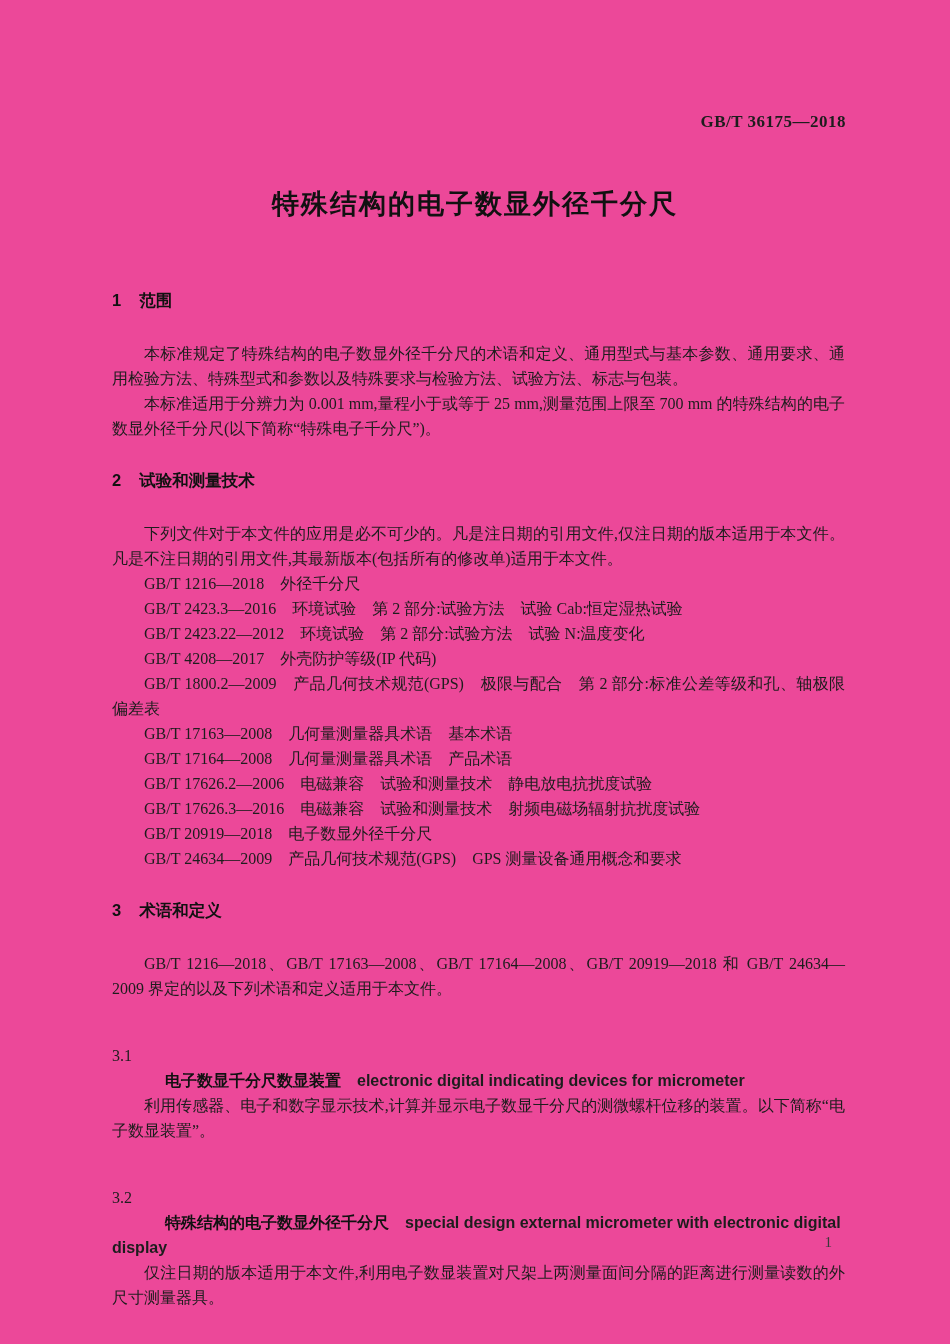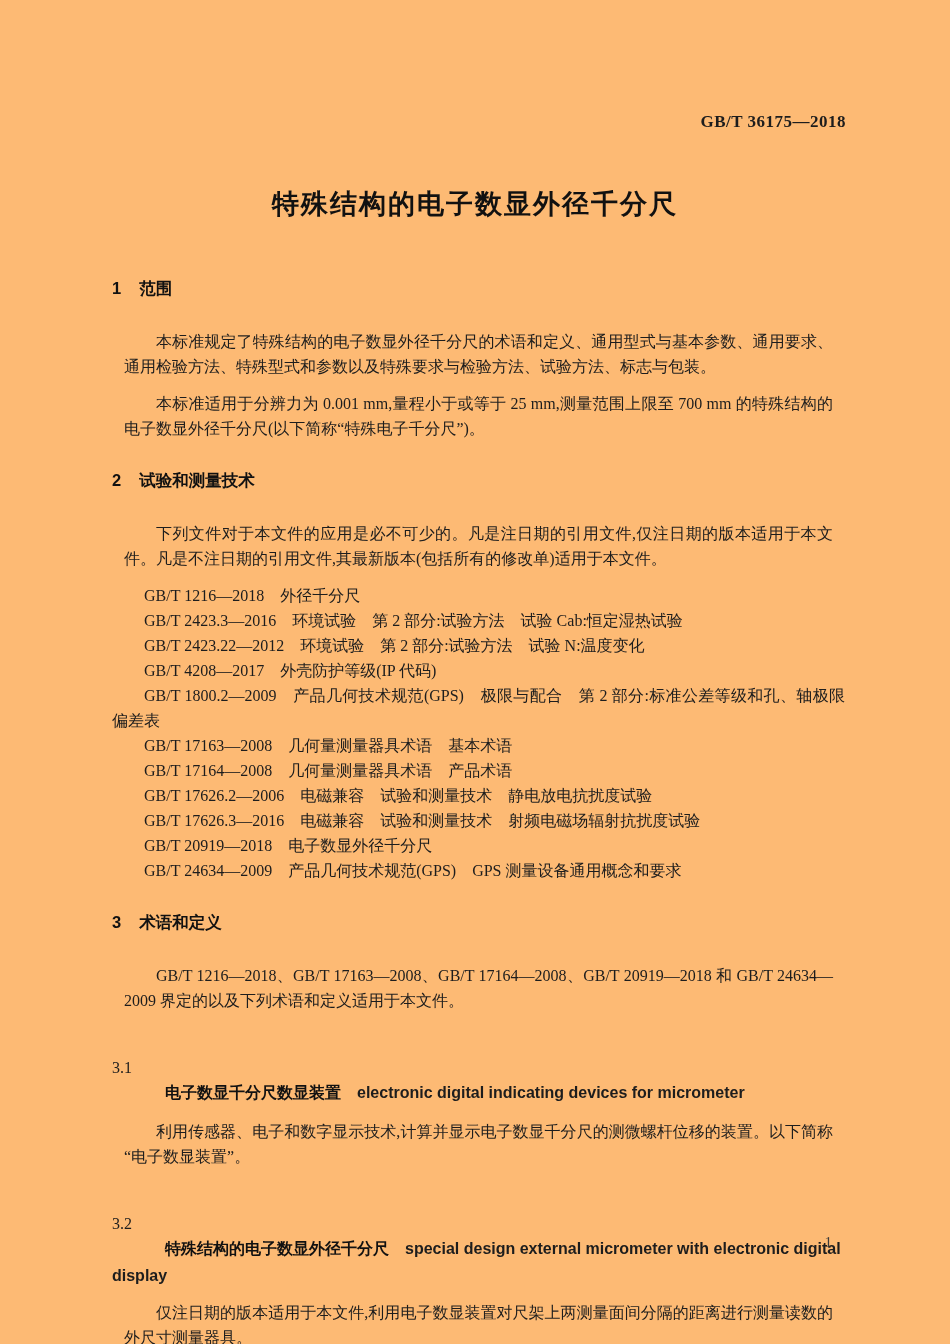--- a/index.html
+++ b/index.html
@@ -1,45 +1,45 @@
 <!DOCTYPE html>
 <html lang="zh"><head>
 <meta charset="utf-8">
 <style>
   html,body { margin:0; padding:0; background:#ffffff; }
   .page {
-    position:relative; width:950px; height:1344px; background:#fdba74;
+    position:relative; width:950px; height:1344px; background:#ec4899;
     font-family:"Liberation Serif", serif; color:#1d1d1d; overflow:hidden;
   }
   .header-code {
     position:absolute; top:112px; right:104px;
     font-family:"Liberation Serif", serif; font-weight:bold;
     font-size:17px; letter-spacing:0.5px;
   }
   .doc-title {
     position:absolute; top:186px; left:0; right:0; margin:0;
     text-align:center; font-family:"Liberation Sans", sans-serif;
     font-weight:bold; font-size:27px; letter-spacing:2px; color:#111;
   }
   .content {
     position:absolute; top:272px; left:112px; width:733px;
     font-size:16px; line-height:25px;
   }
   .sec-heading {
     margin:27px 0 28px 0; font-family:"Liberation Sans", sans-serif;
     font-weight:bold; font-size:16.5px; line-height:25px; color:#111;
   }
-  .sec-heading.first { margin-top:4px; }
+  .sec-heading.first { margin-top:16px; }
   .sec-num { display:inline-block; margin-right:18px; }
-  p.body-para { margin:12px; text-indent:2em; text-align:justify; }
+  p.body-para { margin:0; text-indent:2em; text-align:justify; }
   .ref-list { list-style:none; margin:0; padding:0; }
   .ref-item { line-height:25px; text-indent:2em; text-align:justify; }
   .term-num { line-height:25px;margin-top:42px; }
   .term-line { margin:0; text-indent:2em; font-weight:bold; line-height:25px; }
-  .term-zh { font-family:Liberation Mono, monospace; color:#111;padding-left:21px; }
+  .term-zh { font-family:Liberation Sans, sans-serif; color:#111;padding-left:21px; }
   .term-en { font-family:Liberation Sans, sans-serif; margin-left:16px; }
   .page-number {
     position:absolute; top:1234px; right:118px;
     font-size:15px; color:#3a3a3a;
   }
 </style>
 </head>
 <body>
 
 <div class="page">

